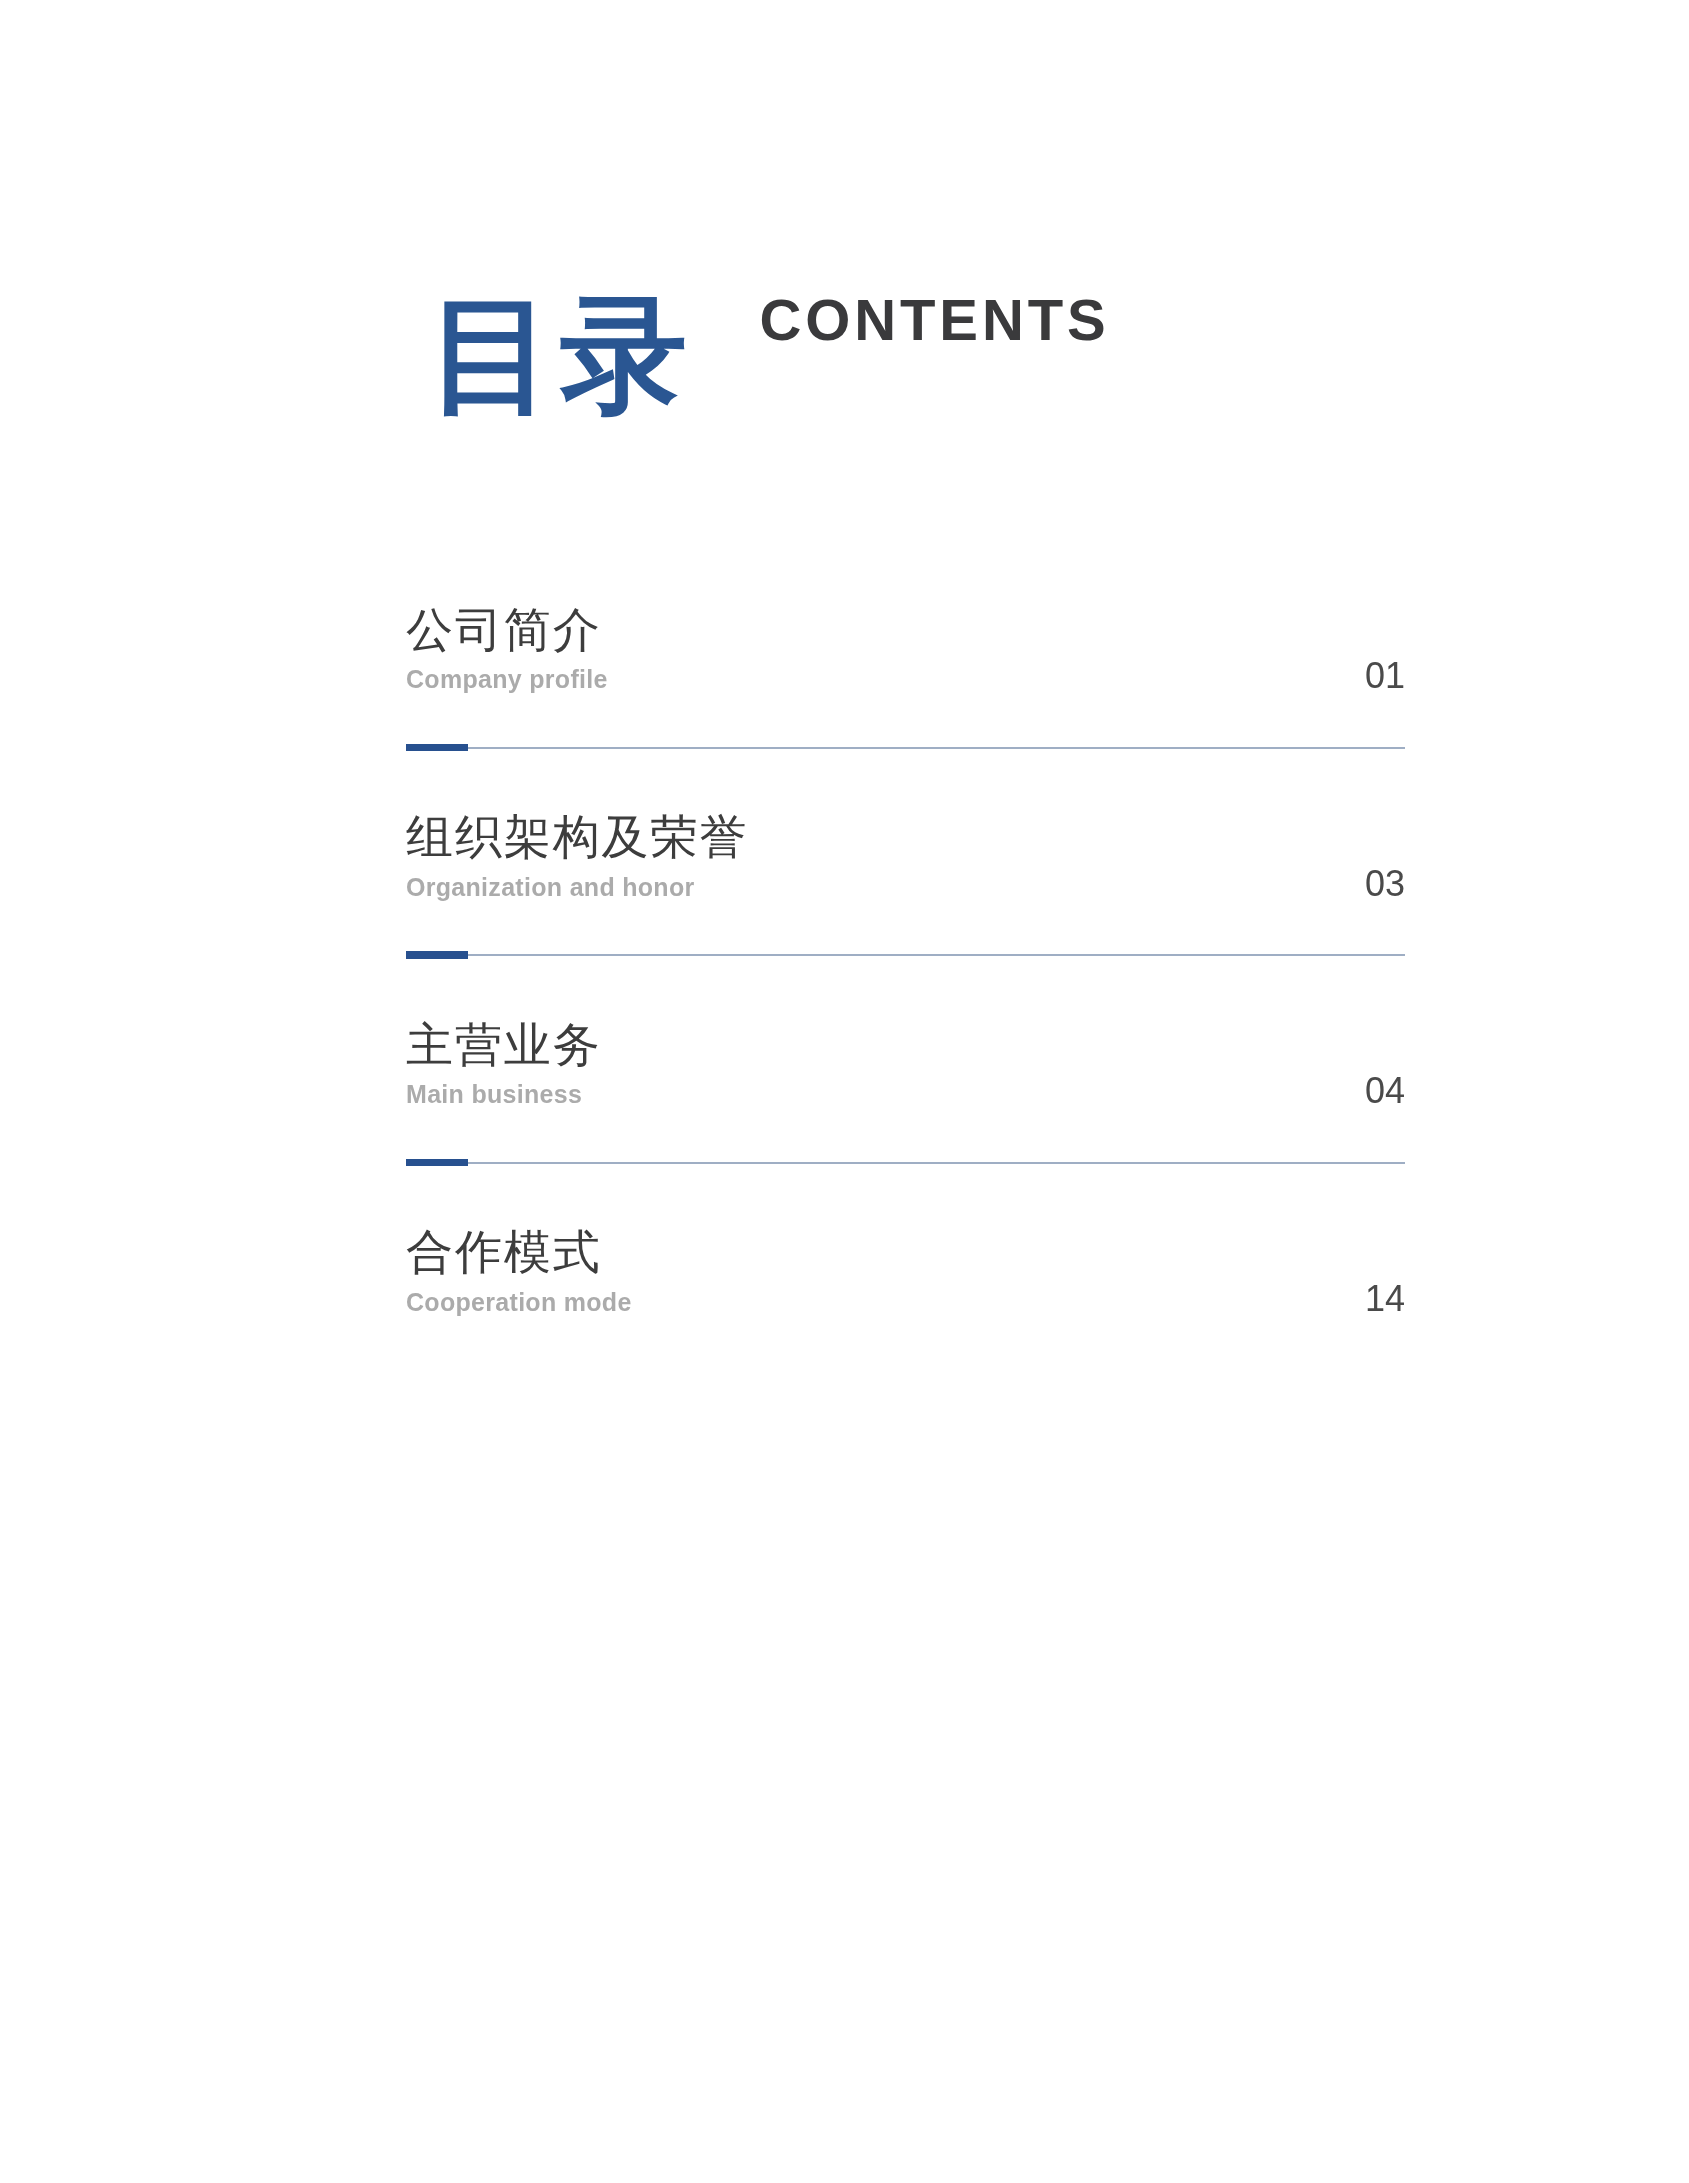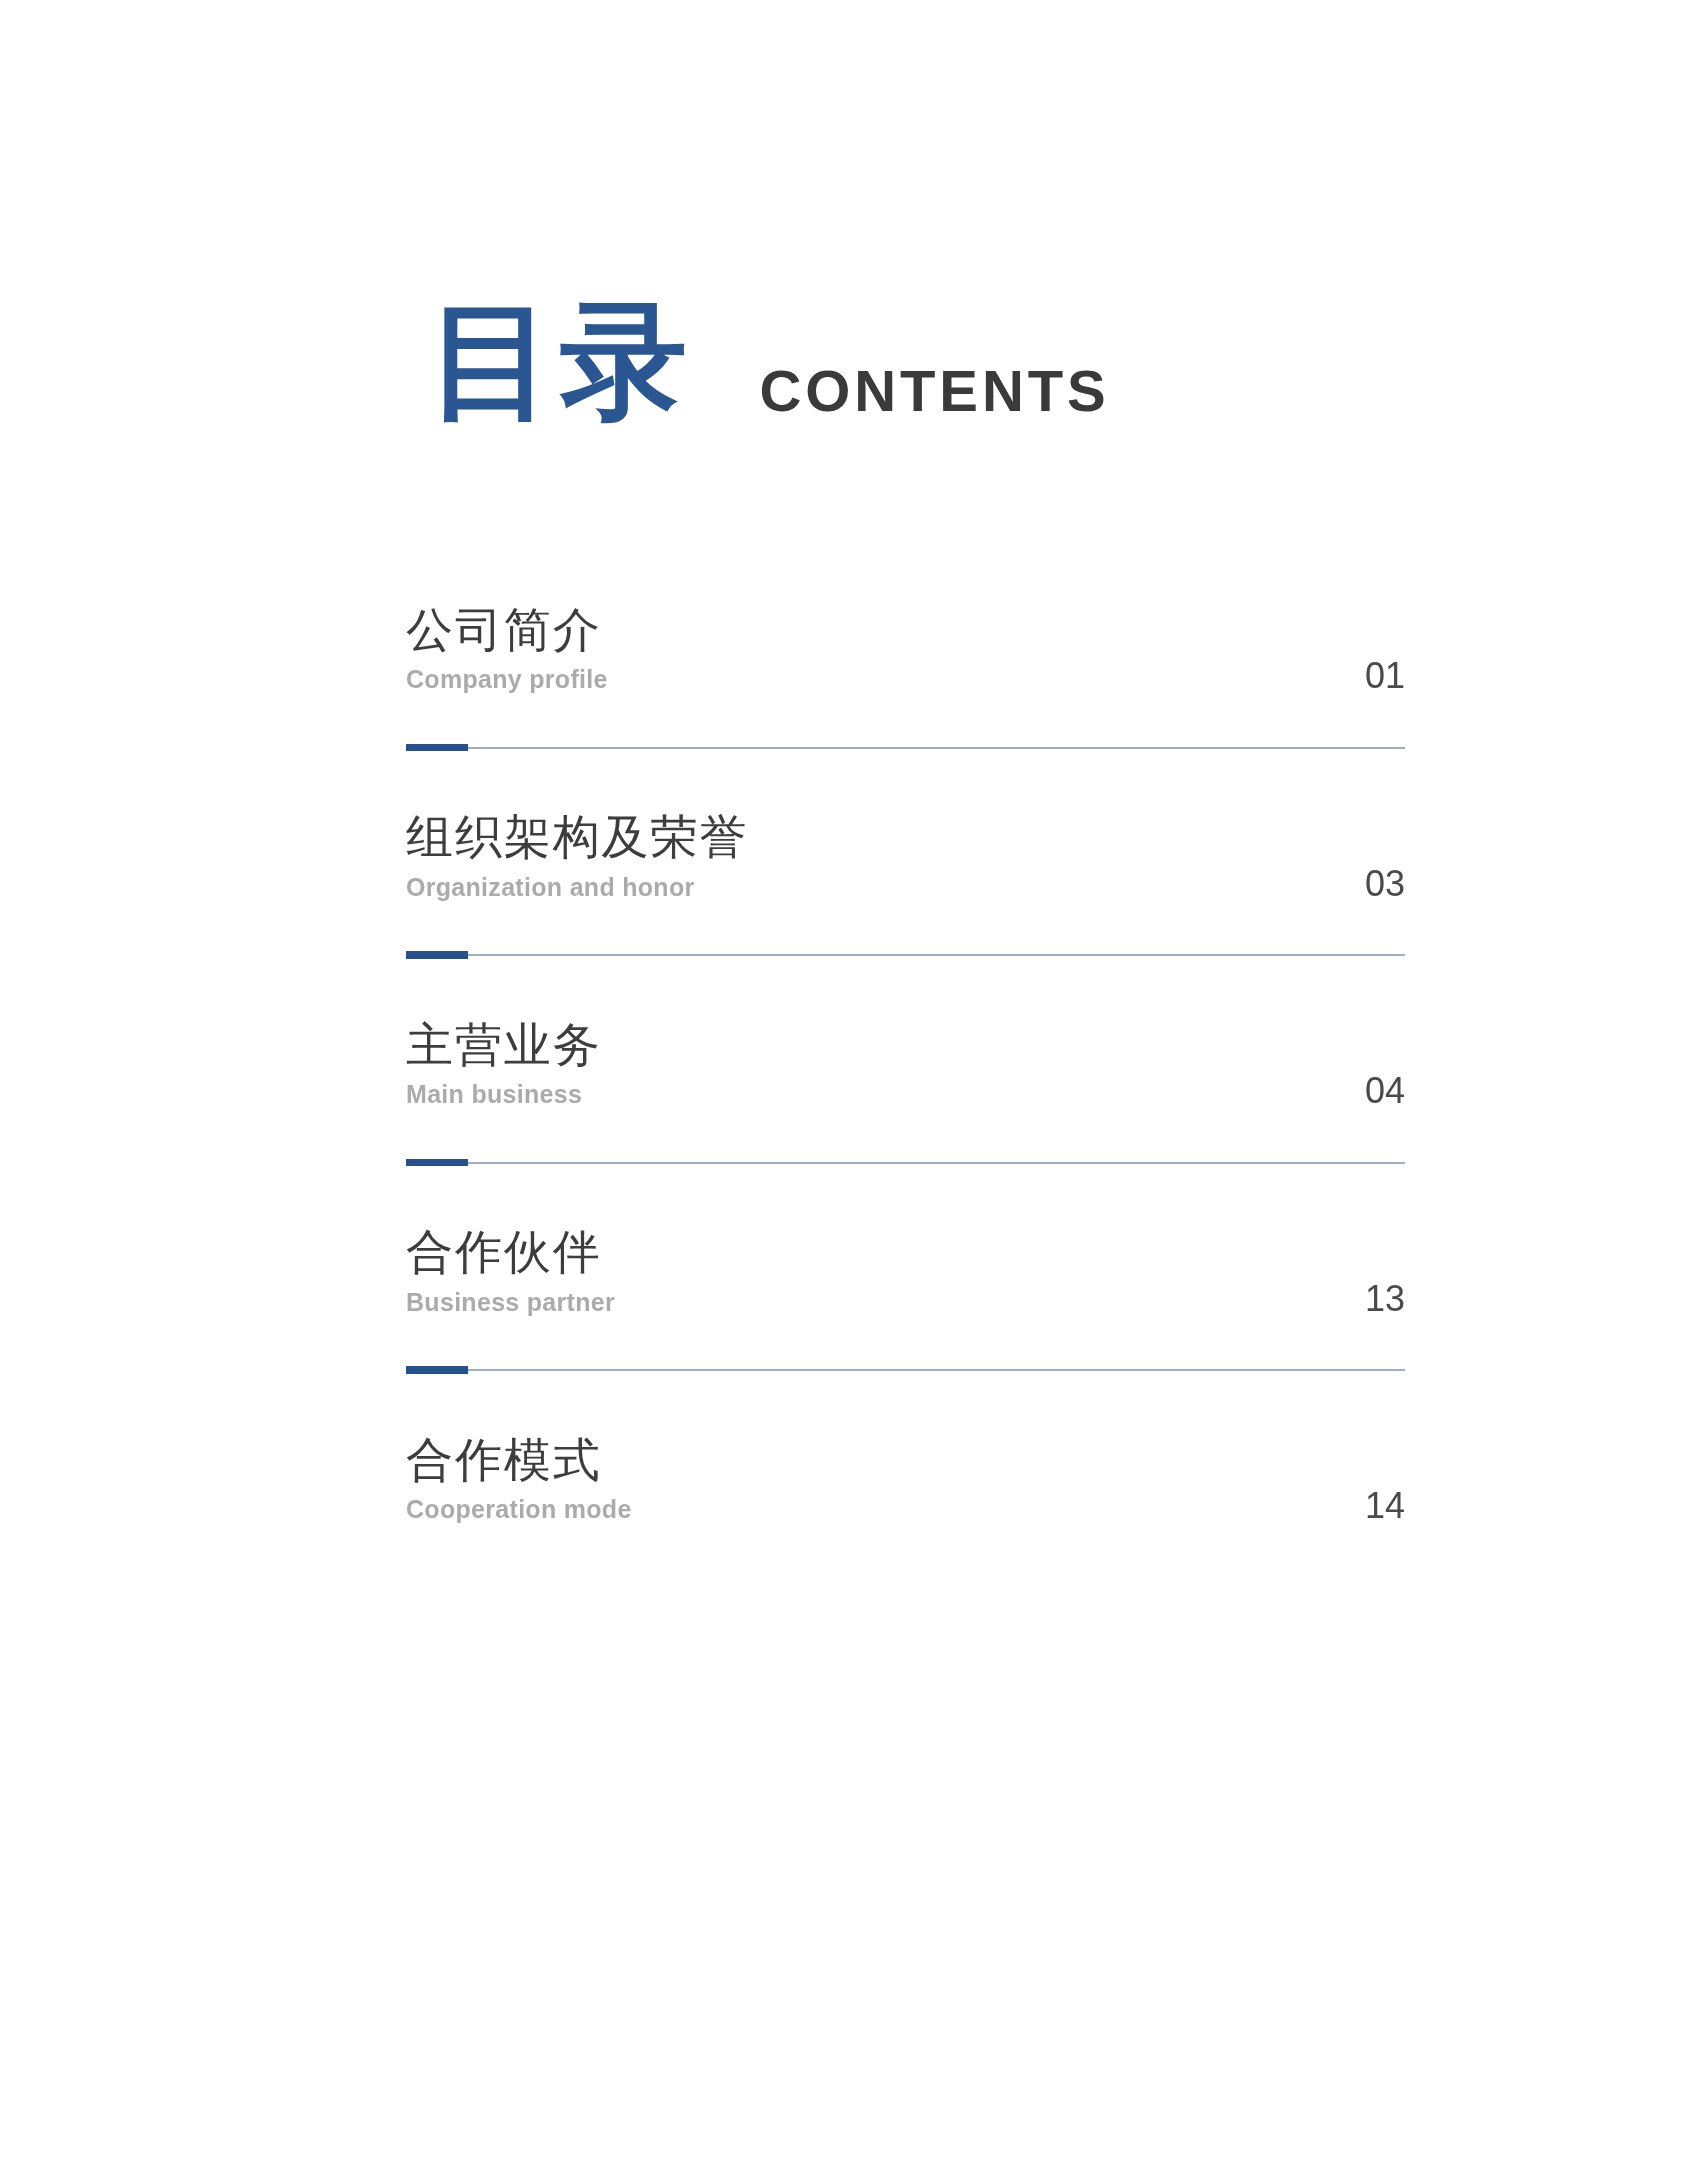--- a/index.html
+++ b/index.html
@@ -18,23 +18,23 @@
   .page{
     position:relative;
     width:1689px;
     height:2183px;
     background:var(--page-bg);
     overflow:hidden;
   }
   .title-row{
     position:absolute;
     left:428px;
-    top:297px;
+    top:291px;
     display:flex;
-    align-items:flex-end;
+    align-items:flex-start;
   }
   .title-zh{
     font-size:127px;
     line-height:1.02;
     font-weight:700;
     color:var(--accent-blue);
     letter-spacing:5.2px;
     white-space:nowrap;
   }
   .title-en{
@@ -139,31 +139,20 @@
       <div class="toc-sub-row">
         <div class="toc-sub">Main business</div>
         <div class="toc-page">04</div>
       </div>
       <div class="toc-divider">
         <div class="divider-accent"></div>
         <div class="divider-line"></div>
       </div>
     </div>
 
-    <div class="toc-item">
-      <div class="toc-heading">合作伙伴</div>
-      <div class="toc-sub-row">
-        <div class="toc-sub">Business partner</div>
-        <div class="toc-page">13</div>
-      </div>
-      <div class="toc-divider">
-        <div class="divider-accent"></div>
-        <div class="divider-line"></div>
-      </div>
-    </div>
 
     <div class="toc-item">
       <div class="toc-heading">合作模式</div>
       <div class="toc-sub-row">
         <div class="toc-sub">Cooperation mode</div>
         <div class="toc-page">14</div>
       </div>
     </div>
 
   </div>

